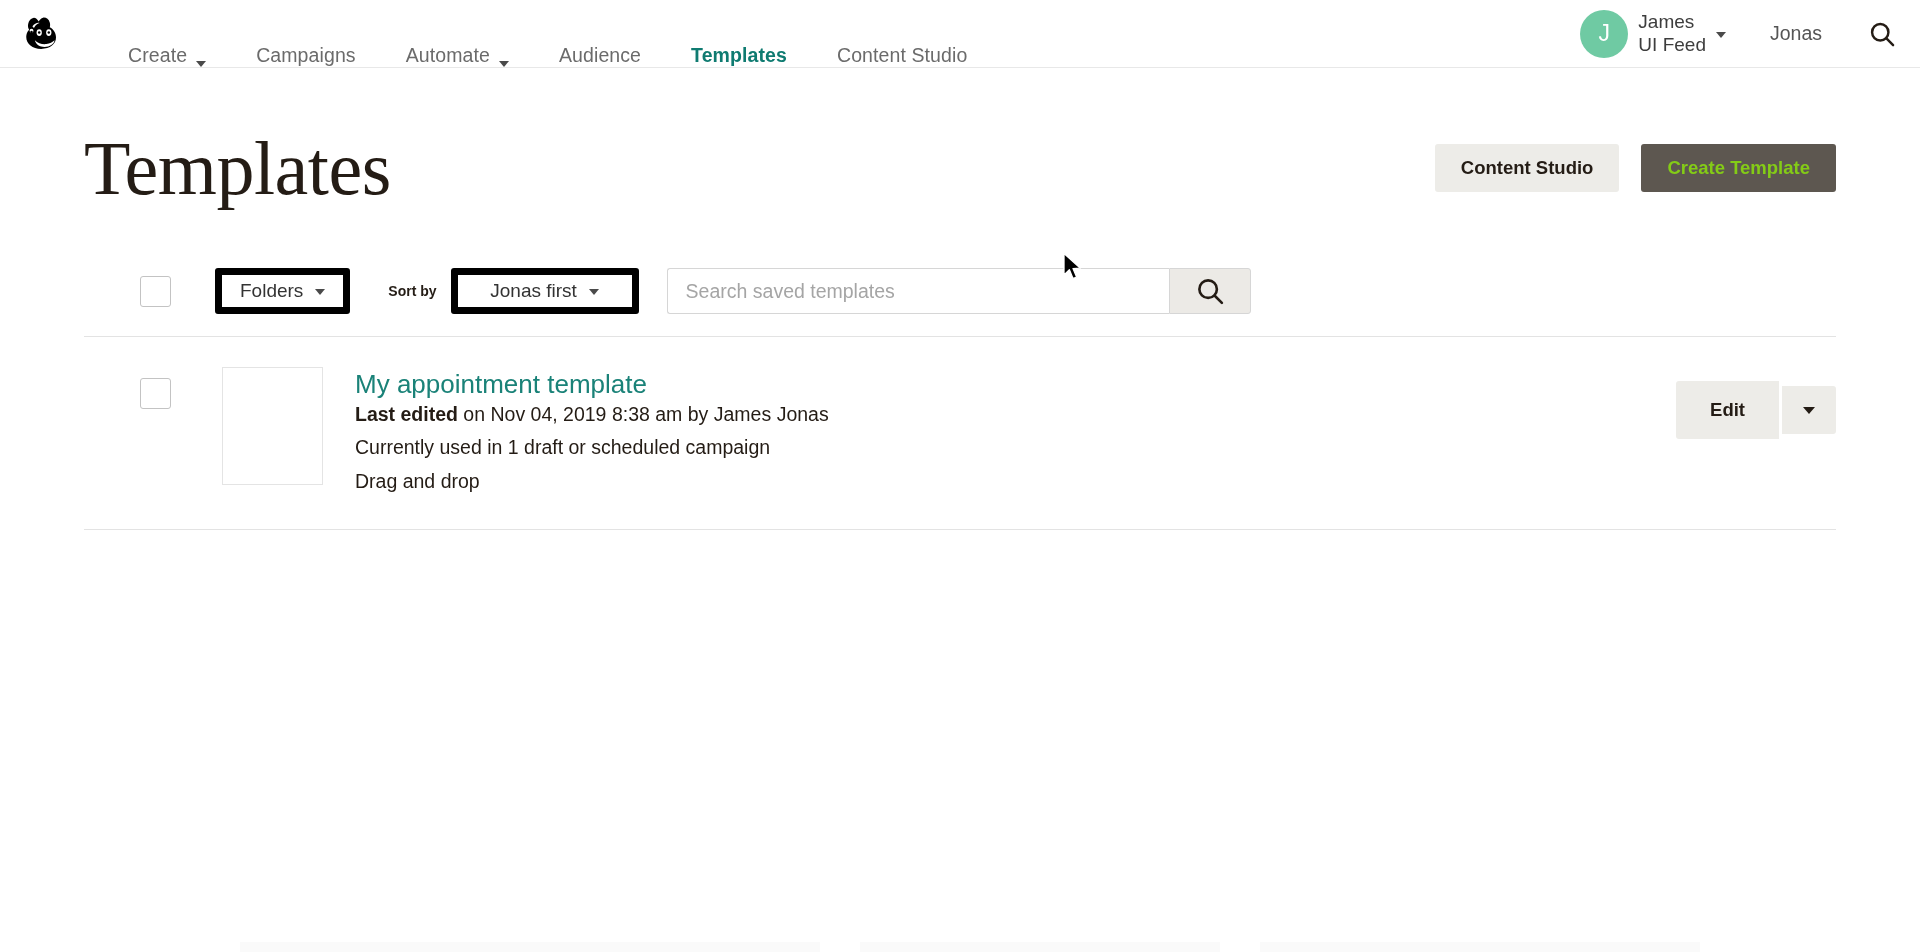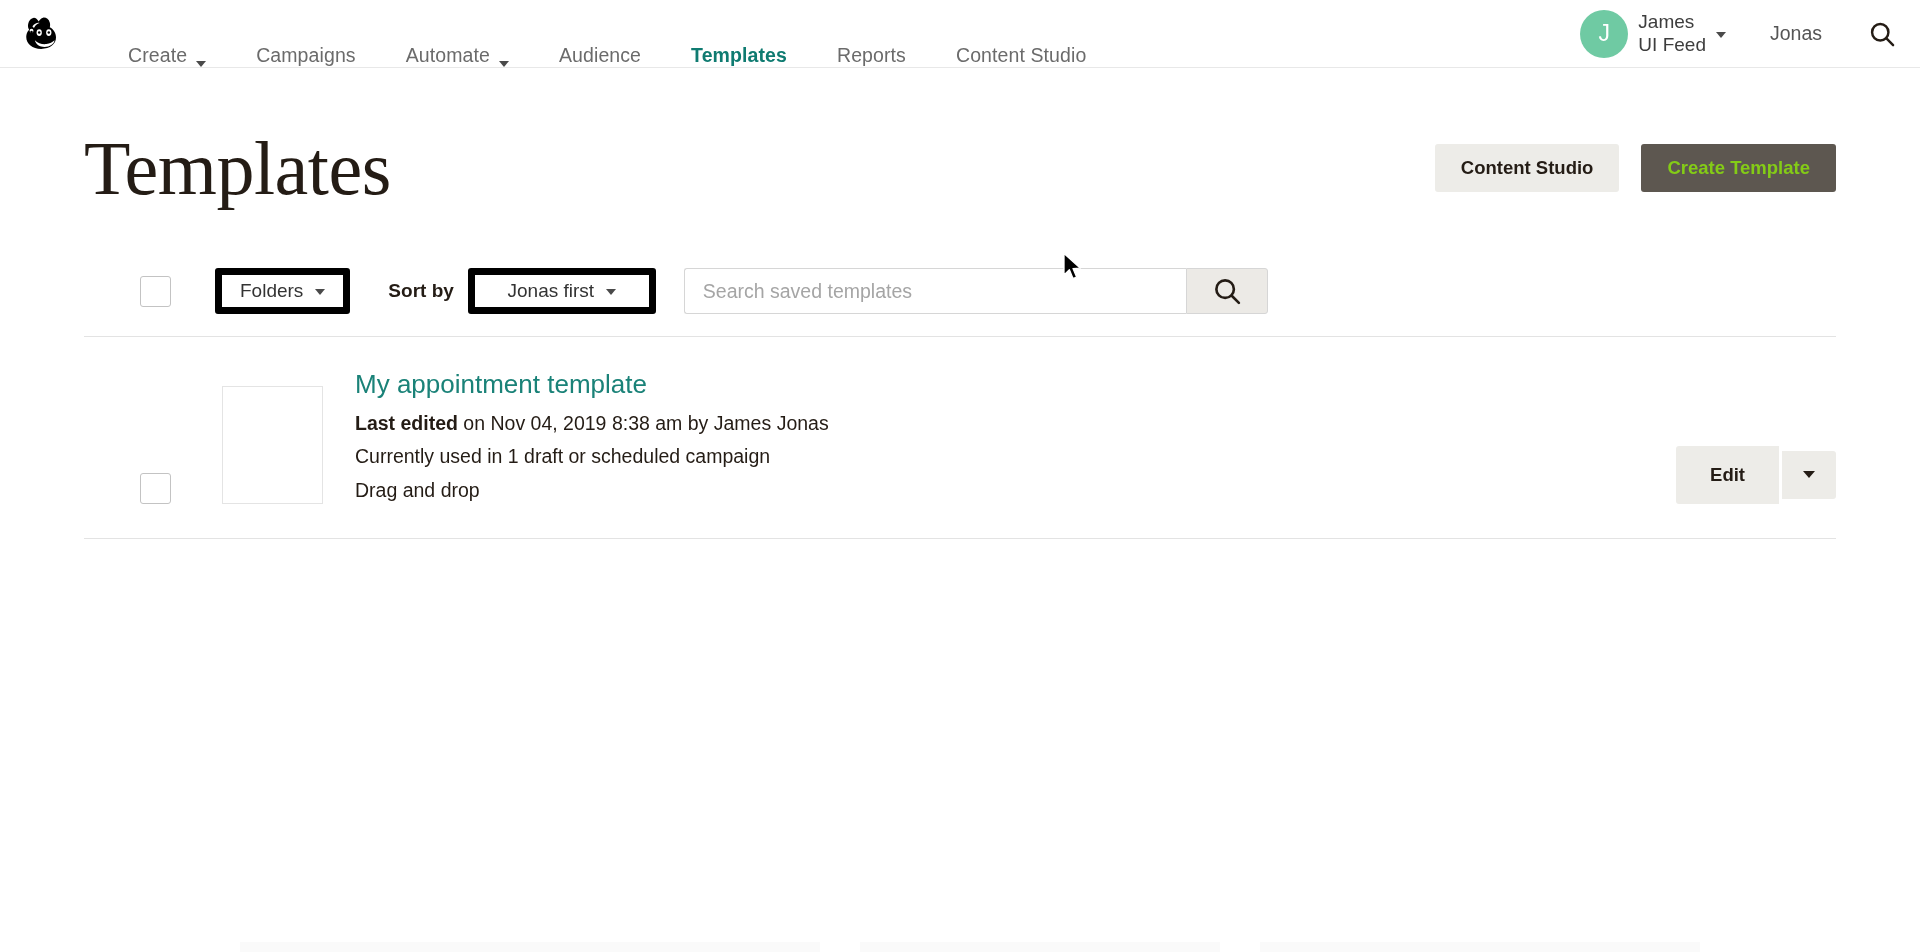--- a/index.html
+++ b/index.html
@@ -160,21 +160,21 @@
     border-radius: 3px;
     background: #fff;
     font-size: 19px;
     color: #333;
     padding: 0 18px;
     cursor: pointer;
     white-space: nowrap;
   }
   .ml-56 { margin-left: 56px; }
   .sortlabel {
-    font-size: 19px;
+    font-size: 14px;
     font-weight: 700;
     color: #241c15;
     margin: 0 14px 0 38px;
     white-space: nowrap;
   }
   .searchwrap {
     display: flex;
     margin-left: 28px;
     height: 46px;
   }
@@ -197,21 +197,21 @@
     border: 1px solid #d6d6d6;
     border-radius: 0 3px 3px 0;
     background: #eceae6;
     display: flex; align-items: center; justify-content: center;
     cursor: pointer;
   }
 
   
   .trow {
     display: flex;
-    align-items: flex-end;
+    align-items: flex-start;
     padding: 30px 0 34px 0;
     border-bottom: 1px solid #e3e3e3;
     position: relative;
   }
   .trow .checkbox { margin-top: 11px; }
   .thumb {
     width: 101px;
     height: 118px;
     border: 1px solid #e4e4e4;
     background: #fff;
@@ -224,21 +224,20 @@
     color: #1a8278;
     text-decoration: none;
     line-height: 1.2;
     display: inline-block;
     cursor: pointer;
   }
   .tmeta {
     font-size: 19.5px;
     color: #241c15;
     line-height: 1.45;
-    margin-top: 9px;
   }
   .tmeta b { font-weight: 700; }
   .tmeta-line { margin-top: 5px; }
 
   .rowactions {
     margin-left: auto;
     display: flex;
     align-items: center;
     gap: 3px;
     padding-top: 14px;
@@ -331,23 +330,20 @@
       <span>Automate</span>
       <span class="caret"></span>
     </div>
     <div class="navitem">
       <span>Audience</span>
     </div>
     <div class="navitem active">
       <span>Templates</span>
     </div>
     <div class="navitem">
-      <span>Reports</span>
-    </div>
-    <div class="navitem">
       <span>Content Studio</span>
     </div>
   </nav>
 
   <div class="rightnav">
     <div class="accountblock">
       <div class="avatar">
         <span>J</span>
       </div>
       <div class="accountname">James

